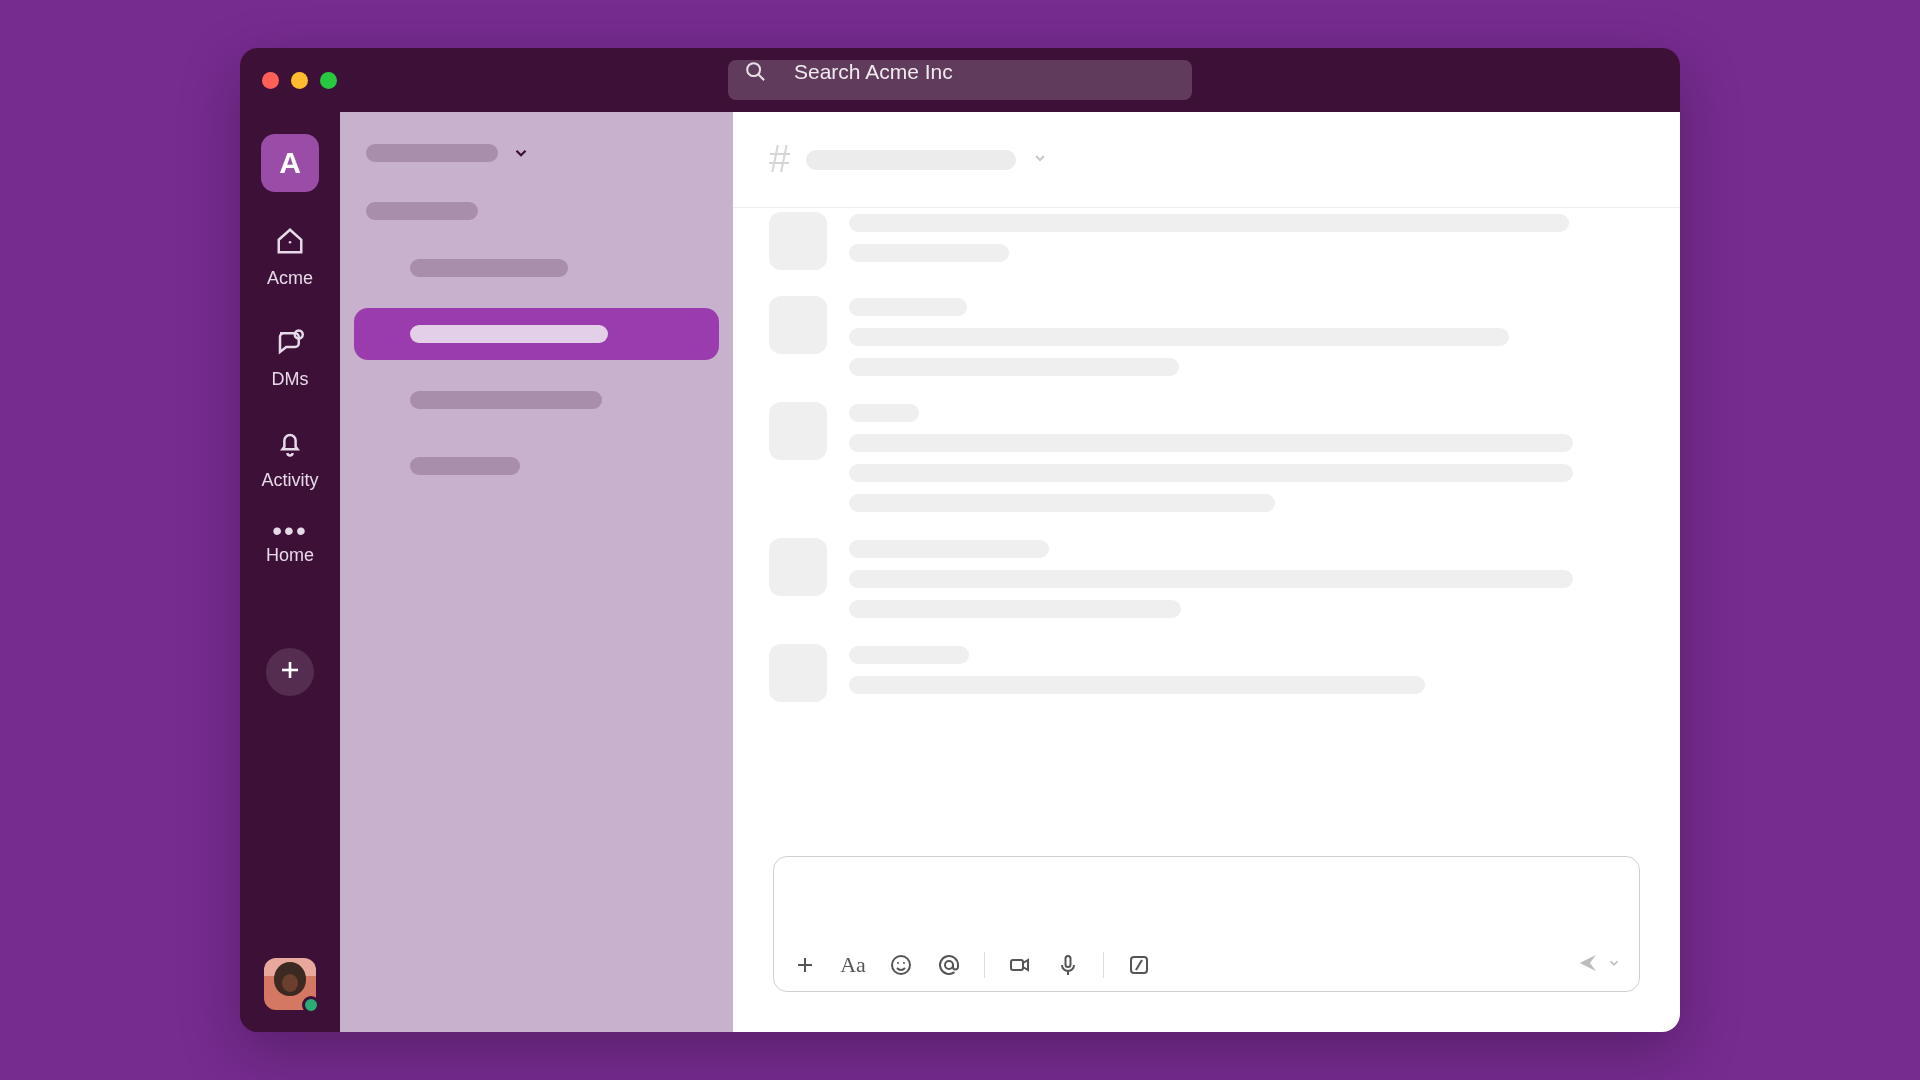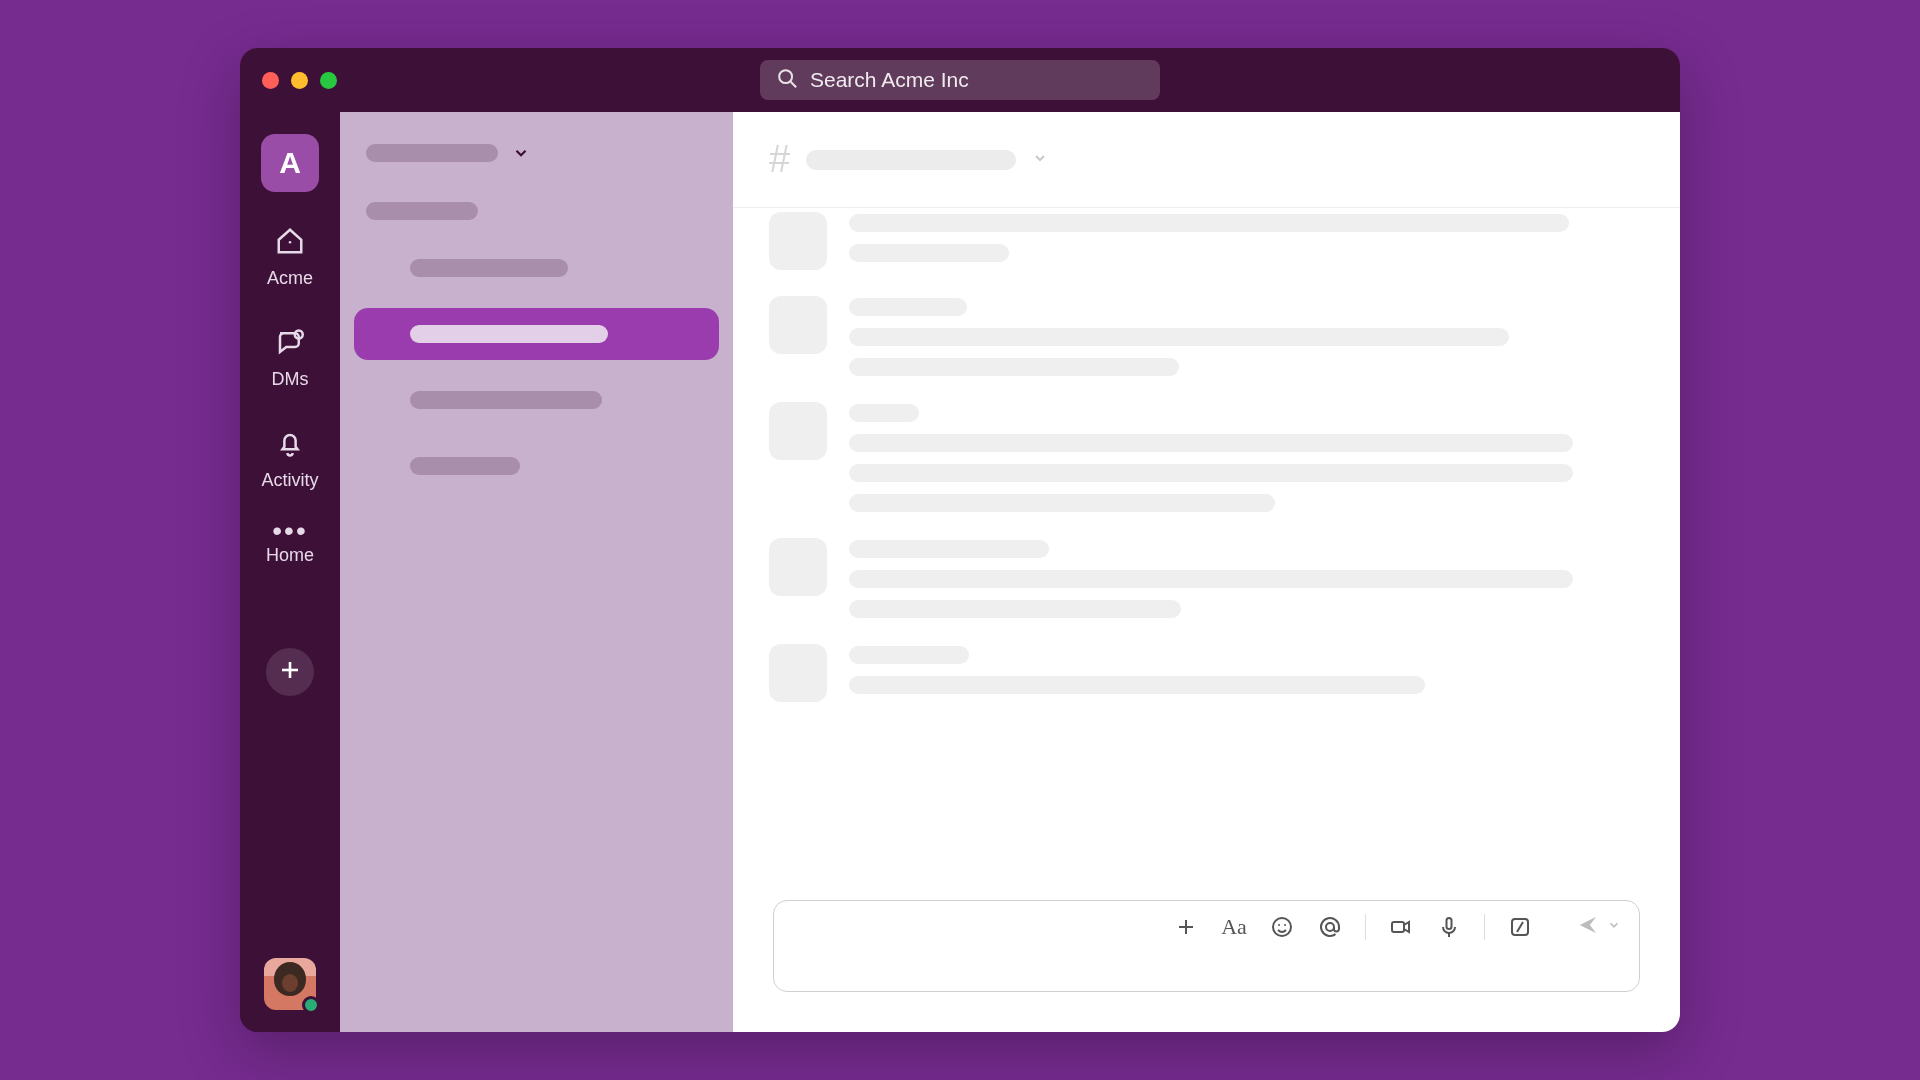--- a/index.html
+++ b/index.html
@@ -35,28 +35,28 @@
     padding-left: 22px;
   }
   .tl { width: 17px; height: 17px; border-radius: 50%; }
   .tl.red { background: #ff5f57; }
   .tl.yellow { background: #febc2e; }
   .tl.green { background: #28c840; }
   .searchbar {
     position: absolute;
     left: 50%;
     transform: translateX(-50%);
-    width: 400px;
+    width: 464px;
     height: 40px;
     background: rgba(255,255,255,0.18);
     border-radius: 8px;
     display: flex;
-    align-items: center;
+    align-items: flex-start;
     padding: 0 16px;
-    gap: 12px;
+    gap: 28px;
     color: rgba(255,255,255,0.9);
     font-size: 21px;
   }
   .searchbar svg { width: 22px; height: 22px; stroke: rgba(255,255,255,0.85); stroke-width: 2.2; fill: none; }
   .body {
     flex: 1;
     display: flex;
     min-height: 0;
   }
   .rail {
@@ -197,23 +197,23 @@
     gap: 26px;
   }
   .msg { display: flex; gap: 22px; }
   .msg-avatar { width: 58px; height: 58px; border-radius: 12px; background: #efefef; flex-shrink: 0; }
   .msg-body { flex: 1; display: flex; flex-direction: column; gap: 12px; padding-top: 2px; }
   .line { height: 18px; background: #efefef; border-radius: 10px; }
   .composer-wrap { padding: 0 40px 40px 40px; }
   .composer {
     border: 1.5px solid #cfcfcf;
     border-radius: 14px;
-    height: 92px;
-    display: flex;
-    flex-direction: row;
+    height: 136px;
+    display: flex;
+    flex-direction: column;
   }
   .composer-input { flex: 1; }
   .composer-toolbar {
     height: 52px;
     display: flex;
     align-items: center;
     padding: 0 18px;
     gap: 22px;
   }
   .tb-icon { width: 26px; height: 26px; display: flex; align-items: center; justify-content: center; color: #555; cursor: pointer; }

